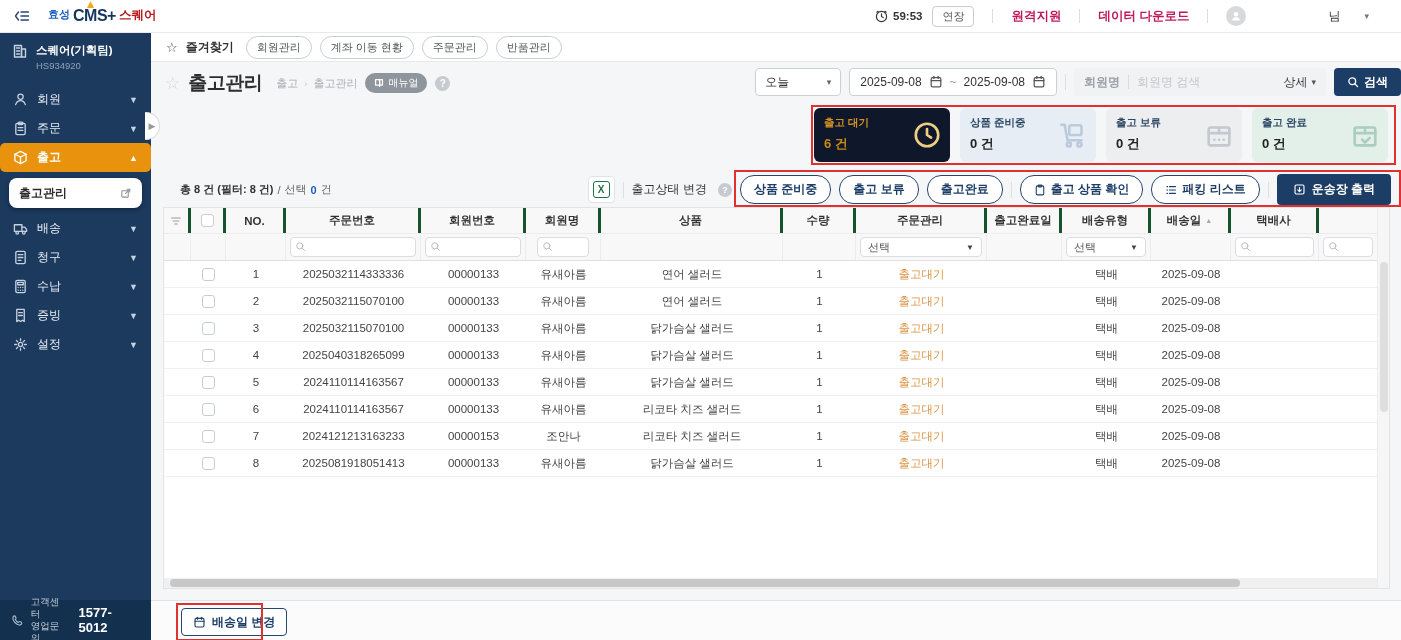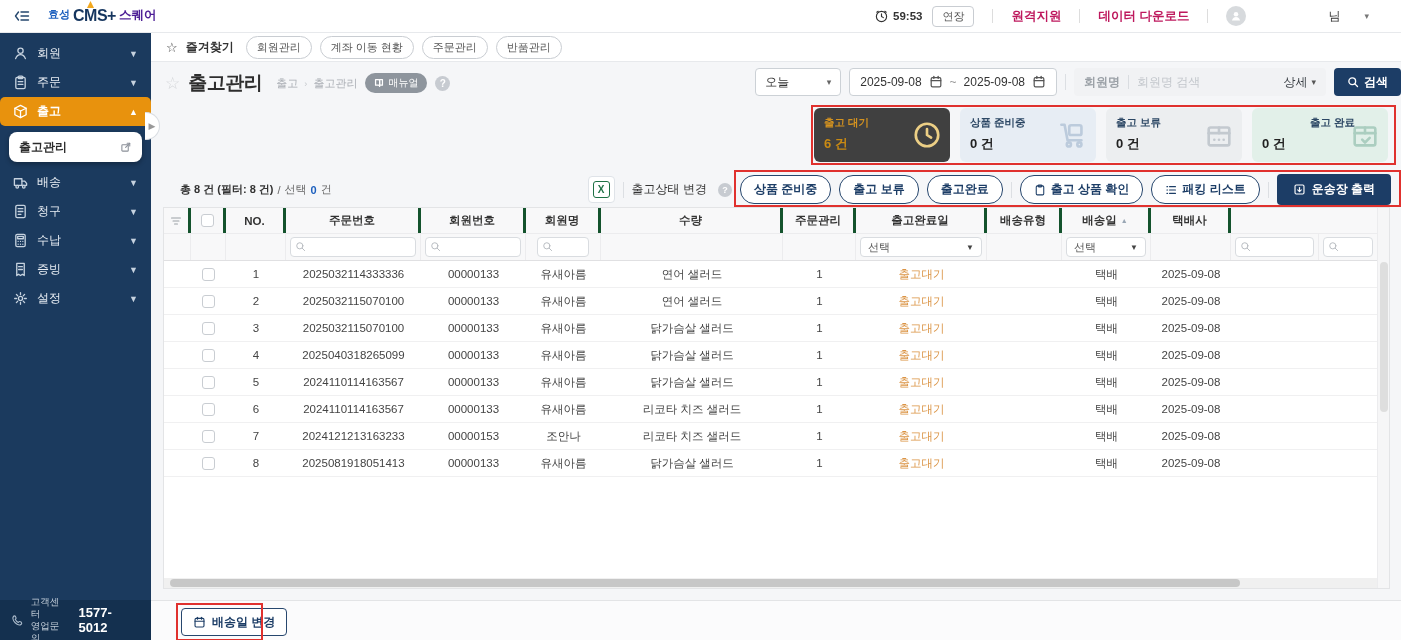--- a/index.html
+++ b/index.html
@@ -14,21 +14,21 @@
 
   
   .top-header { position:absolute; left:0; top:0; width:1401px; height:33px; background:#fff;
     border-bottom:1px solid #e7e9ec; display:flex; align-items:center; padding:0 14px; z-index:30; }
   .collapse-btn { color:#25476d; margin-right:18px; cursor:pointer; }
   .logo { display:flex; align-items:flex-start; gap:3px; position:relative; }
   .logo-prefix { font-size:11px; font-weight:bold; color:#1c5fbe; }
   .logo-brand { font-size:16px; font-weight:800; color:#16365f; letter-spacing:-0.5px; position:relative; }
   .logo-mark { position:absolute; top:-6px; left:14px; width:7px; height:7px; background:#f3a81e;
     clip-path:polygon(50% 0,100% 100%,0 100%); }
-  .logo-suffix { font-size:12.5px; font-weight:bold; color:#4c1d95; }
+  .logo-suffix { font-size:12.5px; font-weight:bold; color:#b91c1c; }
   .th-right { margin-left:auto; display:flex; align-items:center; gap:10px; }
   .timer-wrap { display:flex; align-items:center; gap:5px; color:#333; }
   .timer-text { font-size:11.5px; font-weight:bold; }
   .extend-btn { border:1px solid #c9cdd2; border-radius:4px; padding:2px 9px; font-size:11px; color:#555; background:#fff; cursor:pointer; }
   .th-divider { width:1px; height:14px; background:#ddd; margin:0 8px; }
   .th-link { font-size:12.5px; font-weight:600; color:#be185d; cursor:pointer; }
   .avatar { width:20px; height:20px; border-radius:50%; background:#d7dadd; display:flex; align-items:center; justify-content:center; color:#fff; }
   .user-suffix { font-size:12px; color:#333; margin-left:72px; }
   .user-caret { font-size:9px; color:#777; margin-left:14px; margin-right:18px; }
 
@@ -102,24 +102,24 @@
   .detail-toggle .caret { font-size:9px; color:#555; }
   .search-btn { height:28px; background:#1c3d66; border:none; border-radius:4px; color:#fff; font-size:12px;
     font-weight:bold; display:flex; align-items:center; gap:5px; padding:0 13px; cursor:pointer; }
 
   
   .cards-wrap { position:absolute; left:814px; top:108px; display:flex; gap:10px; }
   .scard { width:136px; height:54px; border-radius:6px; padding:8px 10px; position:relative; cursor:pointer; }
   .scard-label { font-size:10.5px; font-weight:bold; }
   .scard-count { font-size:13px; font-weight:bold; margin-top:5px; }
   .scard-icon { position:absolute; right:8px; top:12px; }
-  .scard1 { background:#404040; } .scard1 .scard-label{color:#d39220;} .scard1 .scard-count{color:#c98a13;} .scard1 .scard-icon{color:#eccf85;}
+  .scard1 { background:#0f172a; } .scard1 .scard-label{color:#d39220;} .scard1 .scard-count{color:#c98a13;} .scard1 .scard-icon{color:#eccf85;}
   .scard2 { background:#e7edf4; } .scard2 .scard-label{color:#2c4764;} .scard2 .scard-count{color:#222;} .scard2 .scard-icon{color:#bccbdc;}
   .scard3 { background:#eceef0; } .scard3 .scard-label{color:#2c4764;} .scard3 .scard-count{color:#222;} .scard3 .scard-icon{color:#c3c9cf;}
-  .scard4 { background:#e2f0e9; } .scard4 .scard-label{color:#2c4764;margin-left:48px;} .scard4 .scard-count{color:#222;} .scard4 .scard-icon{color:#abcec0;}
+  .scard4 { background:#e2f0e9; } .scard4 .scard-label{color:#2c4764;} .scard4 .scard-count{color:#222;} .scard4 .scard-icon{color:#abcec0;}
 
   
   .list-summary { position:absolute; left:180px; top:182px; font-size:11px; color:#666; display:flex; gap:4px; align-items:center;}
   .ls-strong { font-weight:bold; color:#333; }
   .ls-sel { color:#1c5fbe; font-weight:bold; }
 
   
   .toolbar { position:absolute; top:174px; right:10px; display:flex; align-items:center; gap:8px; }
   .excel-btn { width:27px; height:27px; border:1px solid #dfe3e8; border-radius:4px; background:#fff;
     display:flex; align-items:center; justify-content:center; cursor:pointer; }
@@ -211,20 +211,33 @@
           <circle cx="8" cy="5.5" r="3"></circle>
           <path d="M2.5 14c1-3.2 3.1-4.6 5.5-4.6s4.5 1.4 5.5 4.6z"></path>
         </svg>
     </span>
     <span class="user-suffix">님</span>
     <span class="user-caret">▾</span>
   </div>
 </div>
 
 <div class="sidebar">
+  <div class="org">
+    <svg class="ic" width="16" height="16" viewBox="0 0 16 16">
+        <rect x="2.5" y="2.5" width="7" height="11.5"></rect>
+        <rect x="9.5" y="6" width="4" height="8"></rect>
+        <line x1="4.5" y1="5" x2="7.5" y2="5"></line>
+        <line x1="4.5" y1="8" x2="7.5" y2="8"></line>
+        <line x1="4.5" y1="11" x2="7.5" y2="11"></line>
+      </svg>
+    <div class="org-texts">
+      <span class="org-name">스퀘어(기획팀)</span>
+      <span class="org-code">HS934920</span>
+    </div>
+  </div>
   <div class="menu">
     <div class="menu-item">
       <svg class="ic mi-icon" width="15" height="15" viewBox="0 0 16 16">
           <circle cx="8" cy="5" r="2.8"></circle>
           <path d="M2.8 13.5c1-2.9 3-4.3 5.2-4.3s4.2 1.4 5.2 4.3"></path>
         </svg>
       <span>회원</span>
         <span class="caret">▼</span>
     </div>
     <div class="menu-item">
@@ -509,20 +522,21 @@
             <line x1="6" y1="12" x2="10" y2="12"></line>
           </svg>
       </div>
       <div class="hc">
           <span class="checkbox"></span>
         </div>
       <div class="hc">NO.</div>
       <div class="hc">주문번호</div>
       <div class="hc">회원번호</div>
       <div class="hc">회원명</div>
+      <div class="hc">상품</div>
       <div class="hc">수량</div>
       <div class="hc">주문관리</div>
       <div class="hc">출고완료일</div>
       <div class="hc">배송유형</div>
       <div class="hc">
           <span>배송일</span>
           <span class="sort-arrow">▲</span>
         </div>
       <div class="hc">택배사</div>
       <div class="hc noborder"></div>

